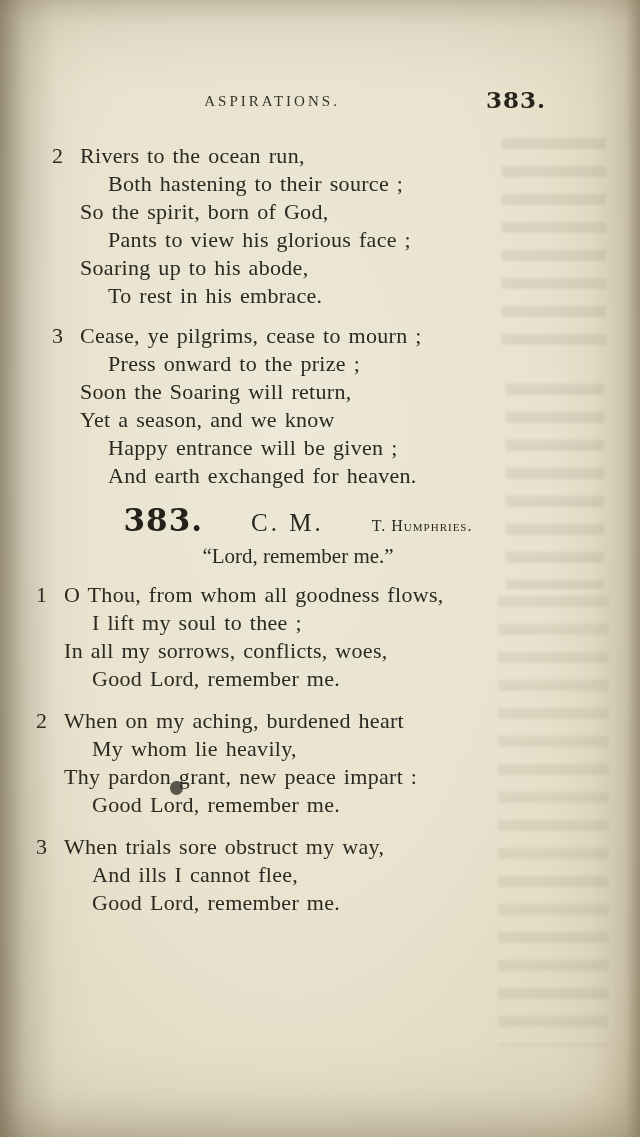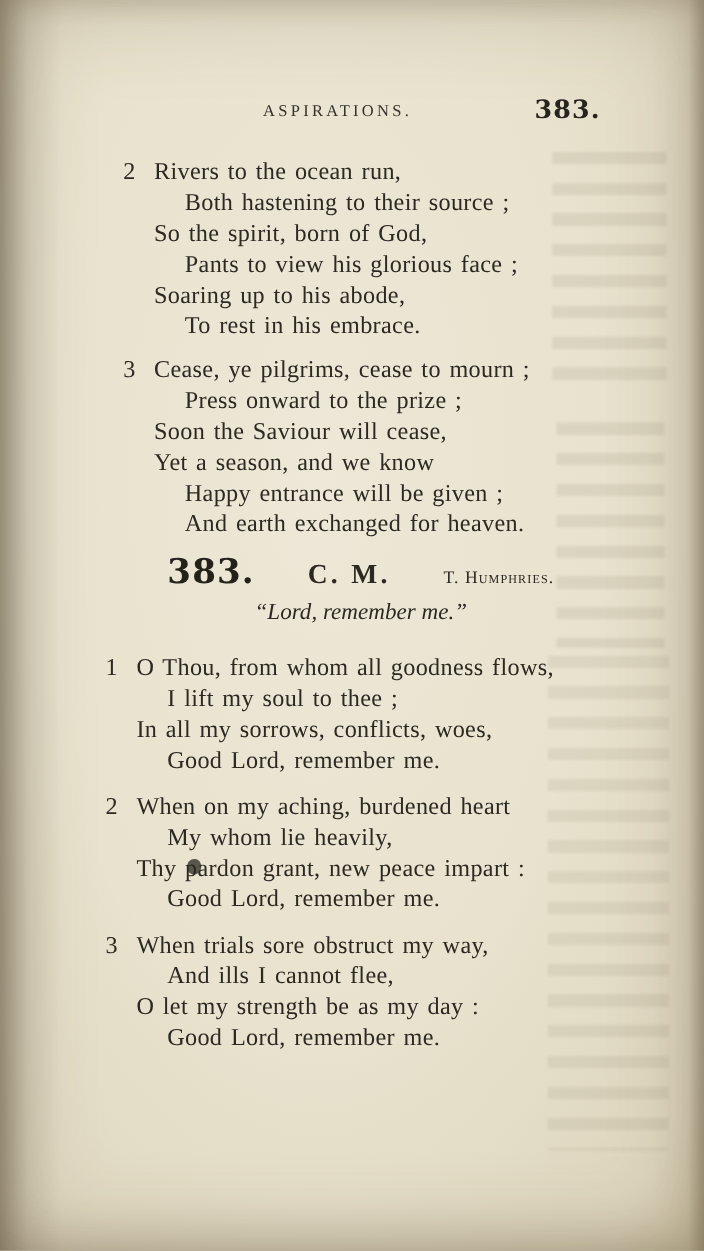--- a/index.html
+++ b/index.html
@@ -54,21 +54,21 @@
     position: absolute;
     left: 170px; top: 781px;
     width: 13px; height: 14px;
     border-radius: 50% 45% 50% 48%;
     background: #23211a;
     opacity: 0.72;
     filter: blur(0.4px);
     pointer-events: none;
   }
 
-  .content { position: relative; padding: 86px 64px 0 112px; }
+  .content { position: relative; padding: 86px 64px 0 52px; }
 
   .running-head { position: relative; height: 26px; margin-bottom: 30px; }
   .running-title {
     position: absolute;
     left: 42%;
     top: 7px;
     transform: translateX(-50%);
     font-size: 15px;
     letter-spacing: 3px;
     color: #35332a;
@@ -103,28 +103,27 @@
     margin: 8px 0 6px;
     transform: translateX(-16px);
   }
   .hymn-number {
     font-family: "DejaVu Serif", serif;
     font-weight: 700;
     font-size: 31px;
     letter-spacing: 1px;
     color: #23211a;
   }
-  .hymn-meter { font-size: 25px; letter-spacing: 3px; font-weight: bold; }
+  .hymn-meter { font-size: 25px; letter-spacing: 3px; }
   .hymn-author { font-variant: small-caps; font-size: 16px; letter-spacing: 1px; }
 
   .epigraph {
     text-align: center;
-    font-style: italic;
     font-size: 21px;
-    margin-bottom: 24px;
+    margin-bottom: 12px;
     transform: translateX(-16px);
   }
 
   .hymn-main .stanza { margin-left: -16px; margin-bottom: 14px; }
 </style>
 </head>
 <body>
 
 <div class="page">
   <div class="edge-left"></div>
@@ -148,21 +147,21 @@
         <div class="line indent">Both hastening to their source ;</div>
         <div class="line">So the spirit, born of God,</div>
         <div class="line indent">Pants to view his glorious face ;</div>
         <div class="line">Soaring up to his abode,</div>
         <div class="line indent">To rest in his embrace.</div>
       </div>
 
       <div class="stanza">
         <div class="line"><span class="num">3</span><span>Cease, ye pilgrims, cease to mourn ;</span></div>
         <div class="line indent">Press onward to the prize ;</div>
-        <div class="line">Soon the Saviour will cease,</div>
+        <div class="line">Soon the Soaring will return,</div>
         <div class="line">Yet a season, and we know</div>
         <div class="line indent">Happy entrance will be given ;</div>
         <div class="line indent">And earth exchanged for heaven.</div>
       </div>
 
     </section>
 
     <section class="hymn-main">
 
       <div class="hymn-head">
@@ -183,20 +182,19 @@
       <div class="stanza">
         <div class="line"><span class="num">2</span><span>When on my aching, burdened heart</span></div>
         <div class="line indent">My whom lie heavily,</div>
         <div class="line">Thy pardon grant, new peace impart :</div>
         <div class="line indent">Good Lord, remember me.</div>
       </div>
 
       <div class="stanza">
         <div class="line"><span class="num">3</span><span>When trials sore obstruct my way,</span></div>
         <div class="line indent">And ills I cannot flee,</div>
-        <div class="line">O let my strength be as my day :</div>
         <div class="line indent">Good Lord, remember me.</div>
       </div>
 
     </section>
 
   </div>
 </div>
 
 </body></html>

